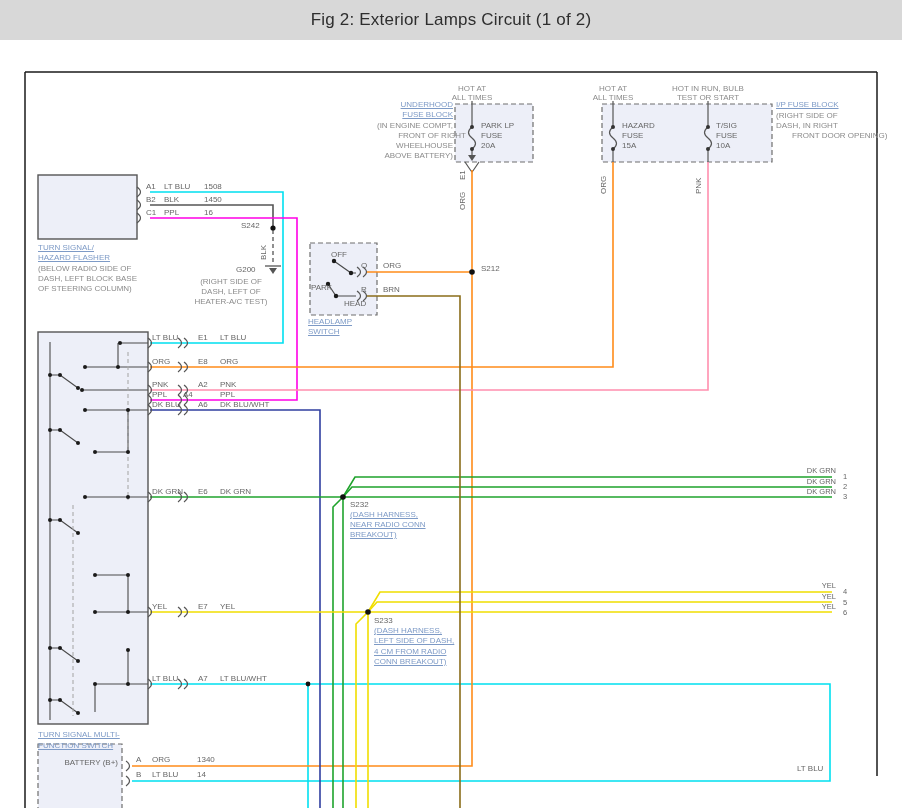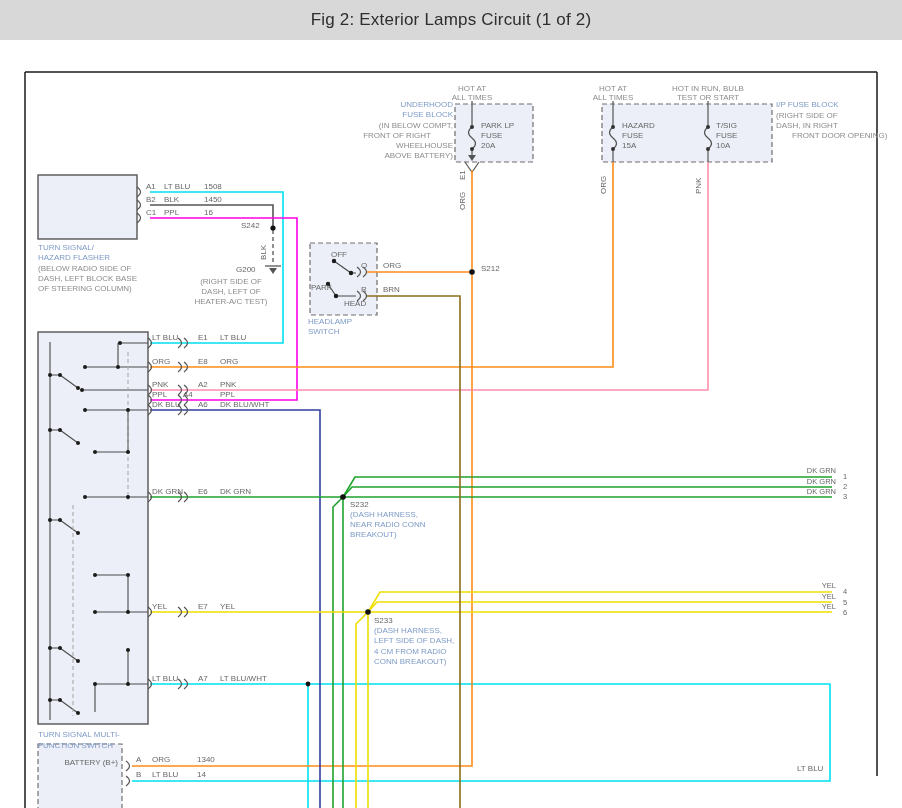--- a/index.html
+++ b/index.html
@@ -2,21 +2,21 @@
 <html><head>
 <meta charset="utf-8">
 <style>
   body{margin:0;background:#ffffff;font-family:"Liberation Sans",sans-serif;}
   #stage{position:relative;width:902px;height:808px;background:#ffffff;overflow:hidden;}
   #titlebar{position:absolute;left:0;top:0;width:902px;height:40px;background:#d8d8d8;
             display:flex;align-items:center;justify-content:center;
             font-size:17px;color:#2e2e2e;letter-spacing:0.2px;}
   svg{position:absolute;left:0;top:0;}
   .lb{position:absolute;font-size:8px;line-height:9px;color:#666;white-space:nowrap;}
-  .blue{color:#7d9ac6;}
+  .blue{color:#7d9ac6;text-decoration:underline;}
   .gy{color:#8b8b8b;}
   .sm{font-size:7.5px;}
   .ctr{text-align:center;}
   .rt{text-align:right;}
   .vlb{writing-mode:vertical-rl;transform:rotate(180deg);}
 </style>
 </head>
 <body>
 
 <div id="stage">
@@ -197,22 +197,22 @@
 
   <span class="lb gy ctr" style="left:432px;top:84px;width:80px">HOT AT</span>
   <span class="lb gy ctr" style="left:432px;top:93px;width:80px">ALL TIMES</span>
   <span class="lb gy ctr" style="left:573px;top:84px;width:80px">HOT AT</span>
   <span class="lb gy ctr" style="left:573px;top:93px;width:80px">ALL TIMES</span>
   <span class="lb gy ctr" style="left:668px;top:84px;width:80px">HOT IN RUN, BULB</span>
   <span class="lb gy ctr" style="left:668px;top:93px;width:80px">TEST OR START</span>
 
   <span class="lb blue rt" style="right:449px;top:100px">UNDERHOOD</span>
   <span class="lb blue rt" style="right:449px;top:110px">FUSE BLOCK</span>
-  <span class="lb gy rt" style="right:449px;top:121px">(IN BELOW COMPT,</span>
-  <span class="lb gy rt" style="right:471px;top:131px">FRONT OF RIGHT</span>
+  <span class="lb gy rt" style="right:449px;top:121px">(IN ENGINE COMPT,</span>
+  <span class="lb gy rt" style="right:436px;top:131px">FRONT OF RIGHT</span>
   <span class="lb gy rt" style="right:449px;top:141px">WHEELHOUSE</span>
   <span class="lb gy rt" style="right:449px;top:151px">ABOVE BATTERY)</span>
   <span class="lb" style="left:481px;top:121px">PARK LP</span>
   <span class="lb" style="left:481px;top:131px">FUSE</span>
   <span class="lb" style="left:481px;top:141px">20A</span>
 
   <span class="lb" style="left:622px;top:121px">HAZARD</span>
   <span class="lb" style="left:622px;top:131px">FUSE</span>
   <span class="lb" style="left:622px;top:141px">15A</span>
   <span class="lb" style="left:716px;top:121px">T/SIG</span>

